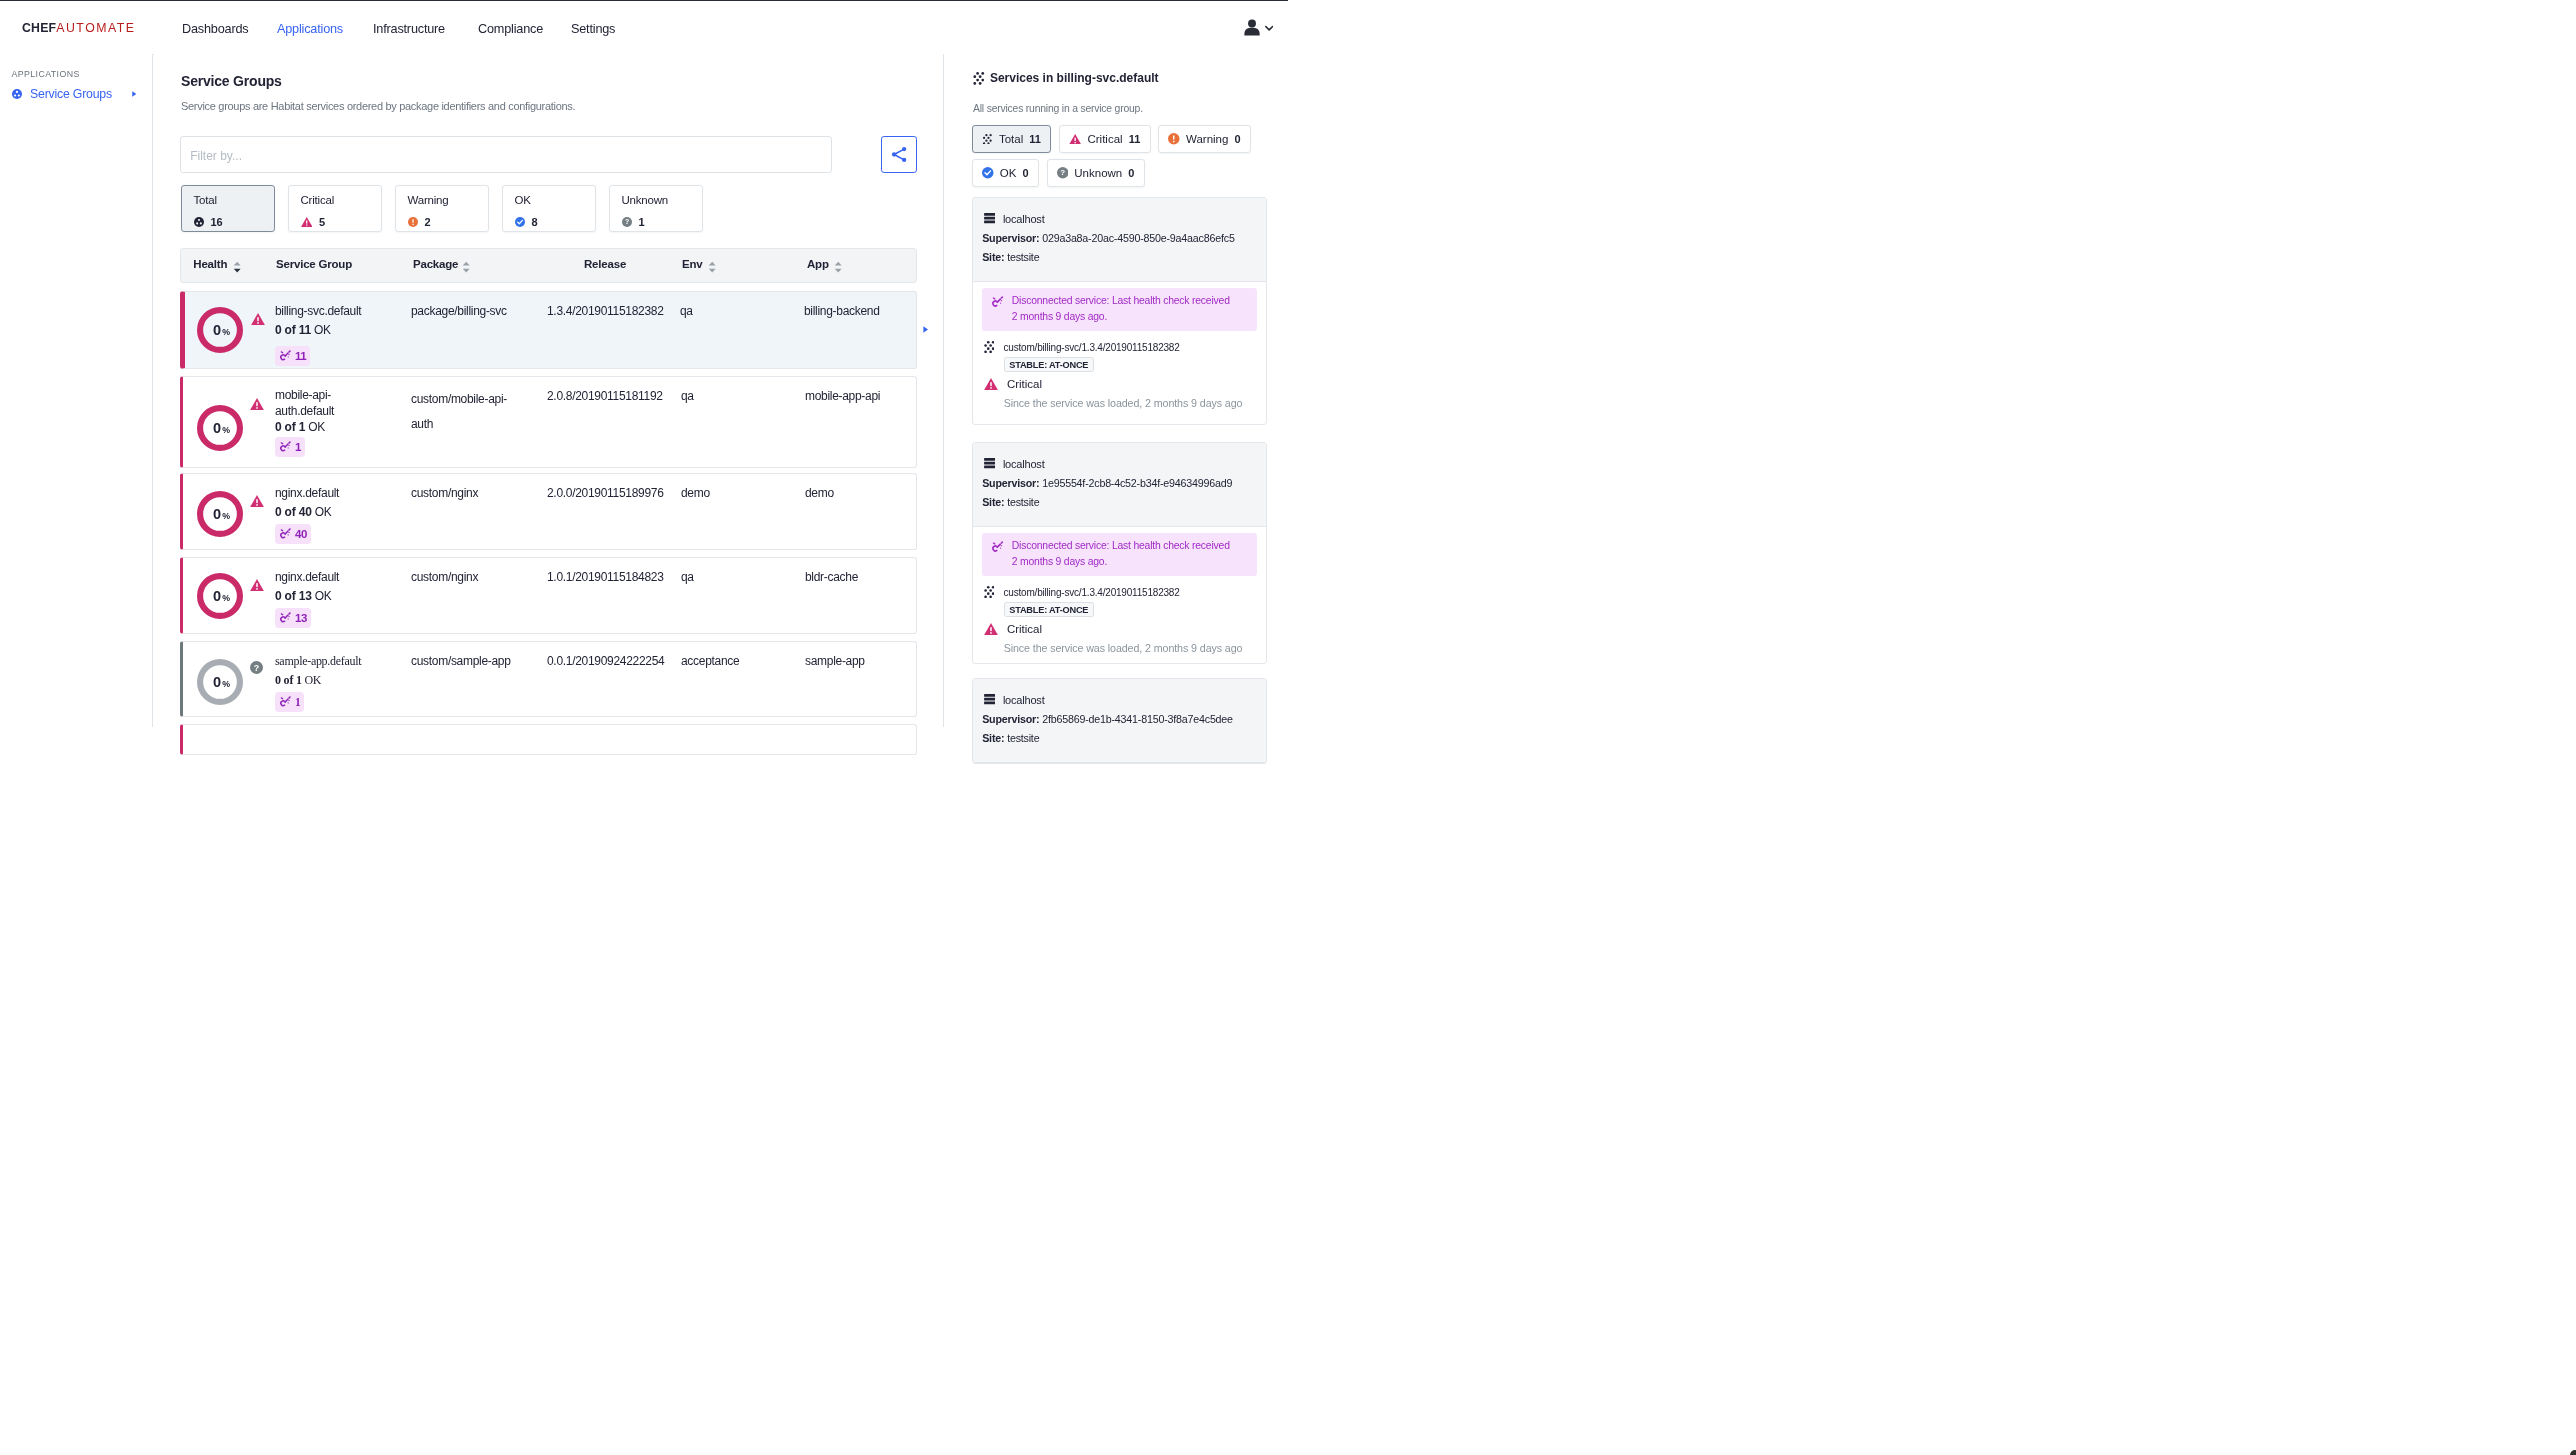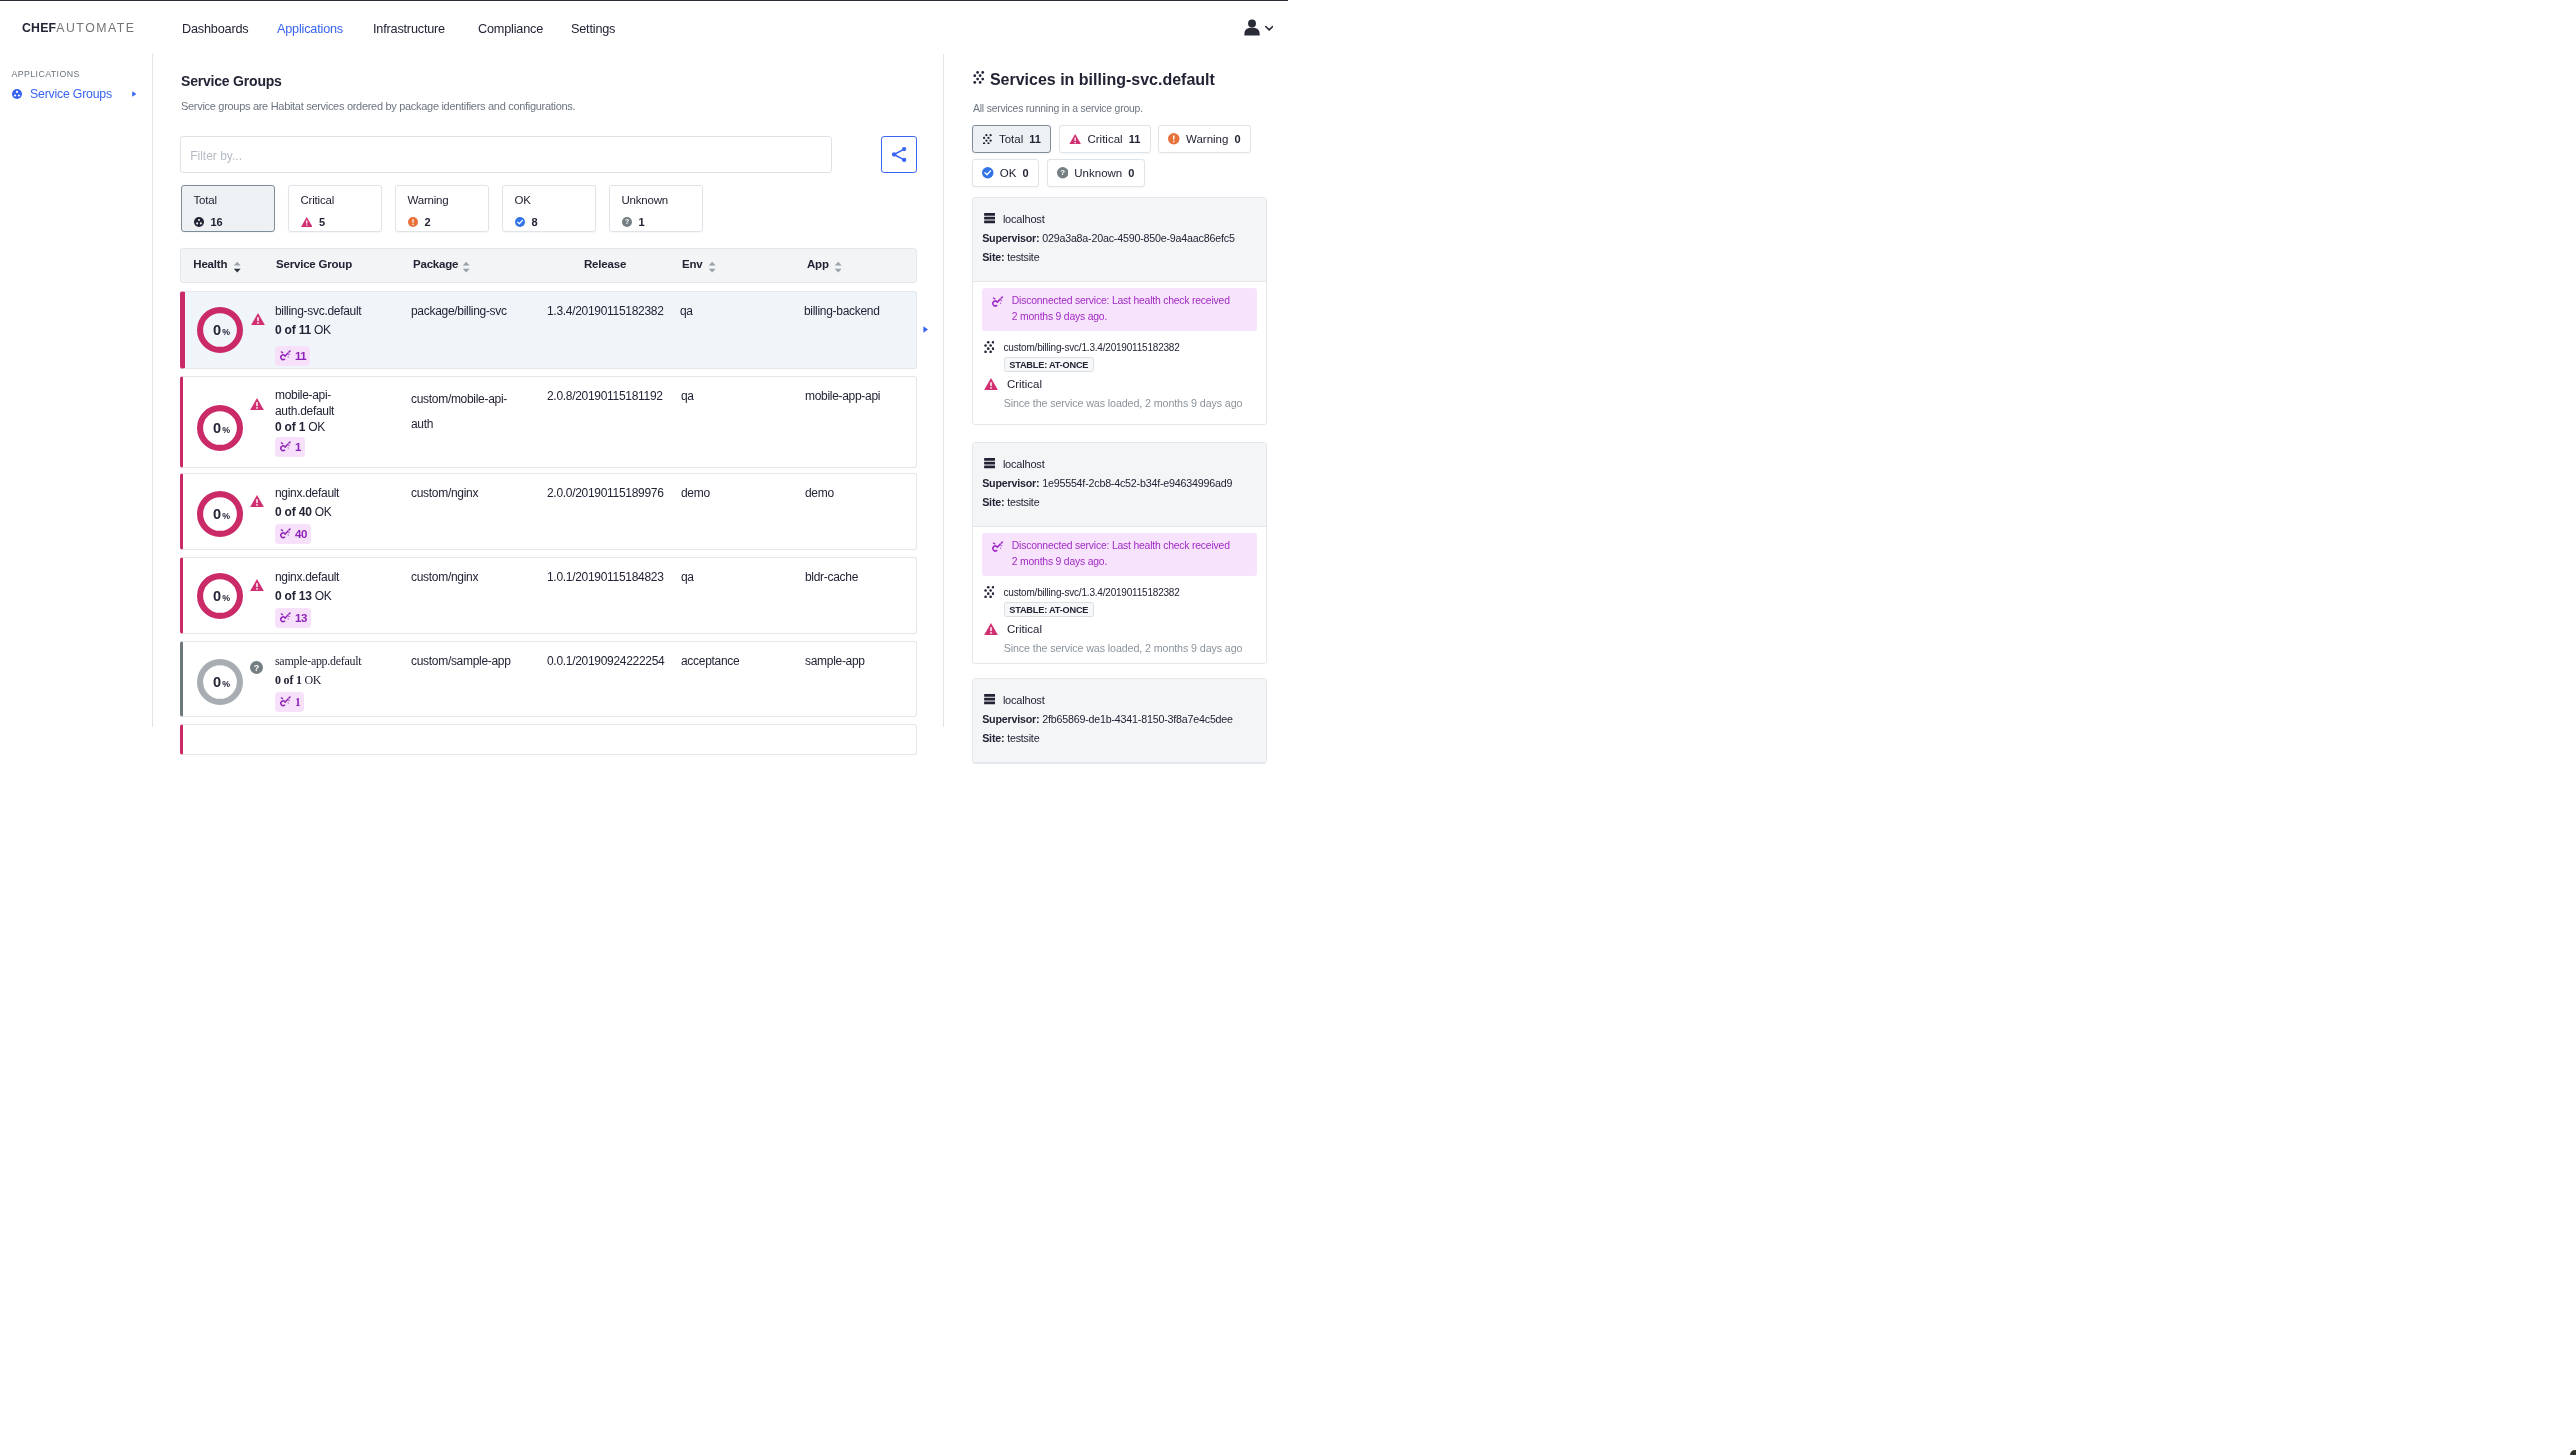--- a/index.html
+++ b/index.html
@@ -4,21 +4,21 @@
 <style>
 * { margin:0; padding:0; box-sizing:border-box; }
 html,body { width:1288px; height:728px; overflow:hidden; background:#fff;
   font-family:"Liberation Sans", sans-serif; color:#222435; }
 .topbar { position:absolute; top:0; left:0; width:1288px; height:0.8px; background:#282c33; }
 
 .header { position:absolute; top:1.5px; left:0; width:1288px; height:53px; background:#fff;
   border-bottom:0.8px solid #e6e9ec; }
 .logo { position:absolute; left:22px; top:19px; font-size:12.3px; font-weight:bold;
   letter-spacing:0.2px; color:#222435; }
-.logo .aut { color:#737373; font-weight:normal; letter-spacing:1.5px; }
+.logo .aut { color:#b91c1c; font-weight:normal; letter-spacing:1.5px; }
 .nav { position:absolute; top:0; height:52px; left:0; width:100%; }
 .nav a { position:absolute; top:20px; font-size:12.7px; letter-spacing:-0.2px; color:#222435; text-decoration:none; }
 .nav a.active { color:#3864f2; }
 .usericon { position:absolute; right:15.3px; top:17.6px; }
 
 .sidebar { position:absolute; left:0; top:54px; width:153px; height:673px; background:#fff;
   border-right:0.8px solid #dfe5e9; }
 .sidebar .sect { margin:14.6px 0 0 11.5px; font-size:8.8px; letter-spacing:0.4px; color:#6a737d; }
 .sideitem { margin:8.4px 0 0 12.3px; display:flex; align-items:center; font-size:12.3px; letter-spacing:-0.2px; color:#3864f2; white-space:nowrap; }
 
@@ -47,21 +47,21 @@
   border-left:3.1px solid #ca2b68; background:#fff; }
 .row.sel { background:#f0f5fa; border-left:5.4px solid #ca2b68; }
 .row.unknown { border-left-color:#6d787c; }
 .sortico { display:inline-block; }
 .cell { position:absolute; font-size:12px; line-height:19px; letter-spacing:-0.3px; }
 .cell b { letter-spacing:-0.2px; }
 .badge { display:inline-flex; align-items:center; gap:3.8px; background:#f6e0fa; border-radius:3.8px;
   height:20px; padding:0 3.8px; margin-top:6.1px; color:#8f23b8; font-weight:bold; font-size:11.5px; }
 
 .rpanel { position:absolute; left:943px; top:54px; width:345px; height:673px; background:#fff; border-left:0.8px solid #dfe5e9; }
-.rpanel h2 { position:absolute; left:29px; top:17px; font-size:16px; font-weight:bold; letter-spacing:0; display:flex; }
+.rpanel h2 { position:absolute; left:29px; top:17px; font-size:12px; font-weight:bold; letter-spacing:0; display:flex; align-items:center; }
 .rpanel .sub { position:absolute; left:29px; top:49px; font-size:10.4px; color:#6c7580; letter-spacing:-0.2px;}
 .chips { position:absolute; left:28px; top:71px; width:307px; display:flex; flex-wrap:wrap; gap:5.8px 7.7px; }
 .chip { height:28px; border:0.8px solid #dfe4e9; border-radius:3.1px; display:flex; align-items:center;
   padding:0 9.2px; gap:6.1px; font-size:11.5px; background:#fff; box-shadow:0 0.8px 1.5px rgba(40,50,60,0.05);}
 .chip.sel { background:#eef1f4; border:0.8px solid #7e8c9a; }
 .chip b { font-size:11px; }
 .cards { position:absolute; left:28px; top:143px; width:295px; }
 .card { border:0.8px solid #e3e7eb; border-radius:3.1px; margin-bottom:17px; background:#fff; }
 .chead { background:#f4f5f7; border-bottom:0.8px solid #e3e7eb; border-radius:3.1px 3.1px 0 0; padding:14.6px 9.2px 0; height:84px; }
 .chost { display:flex; align-items:center; gap:7.7px; font-size:11px; letter-spacing:-0.2px; padding:0 0 0 1.5px; }

